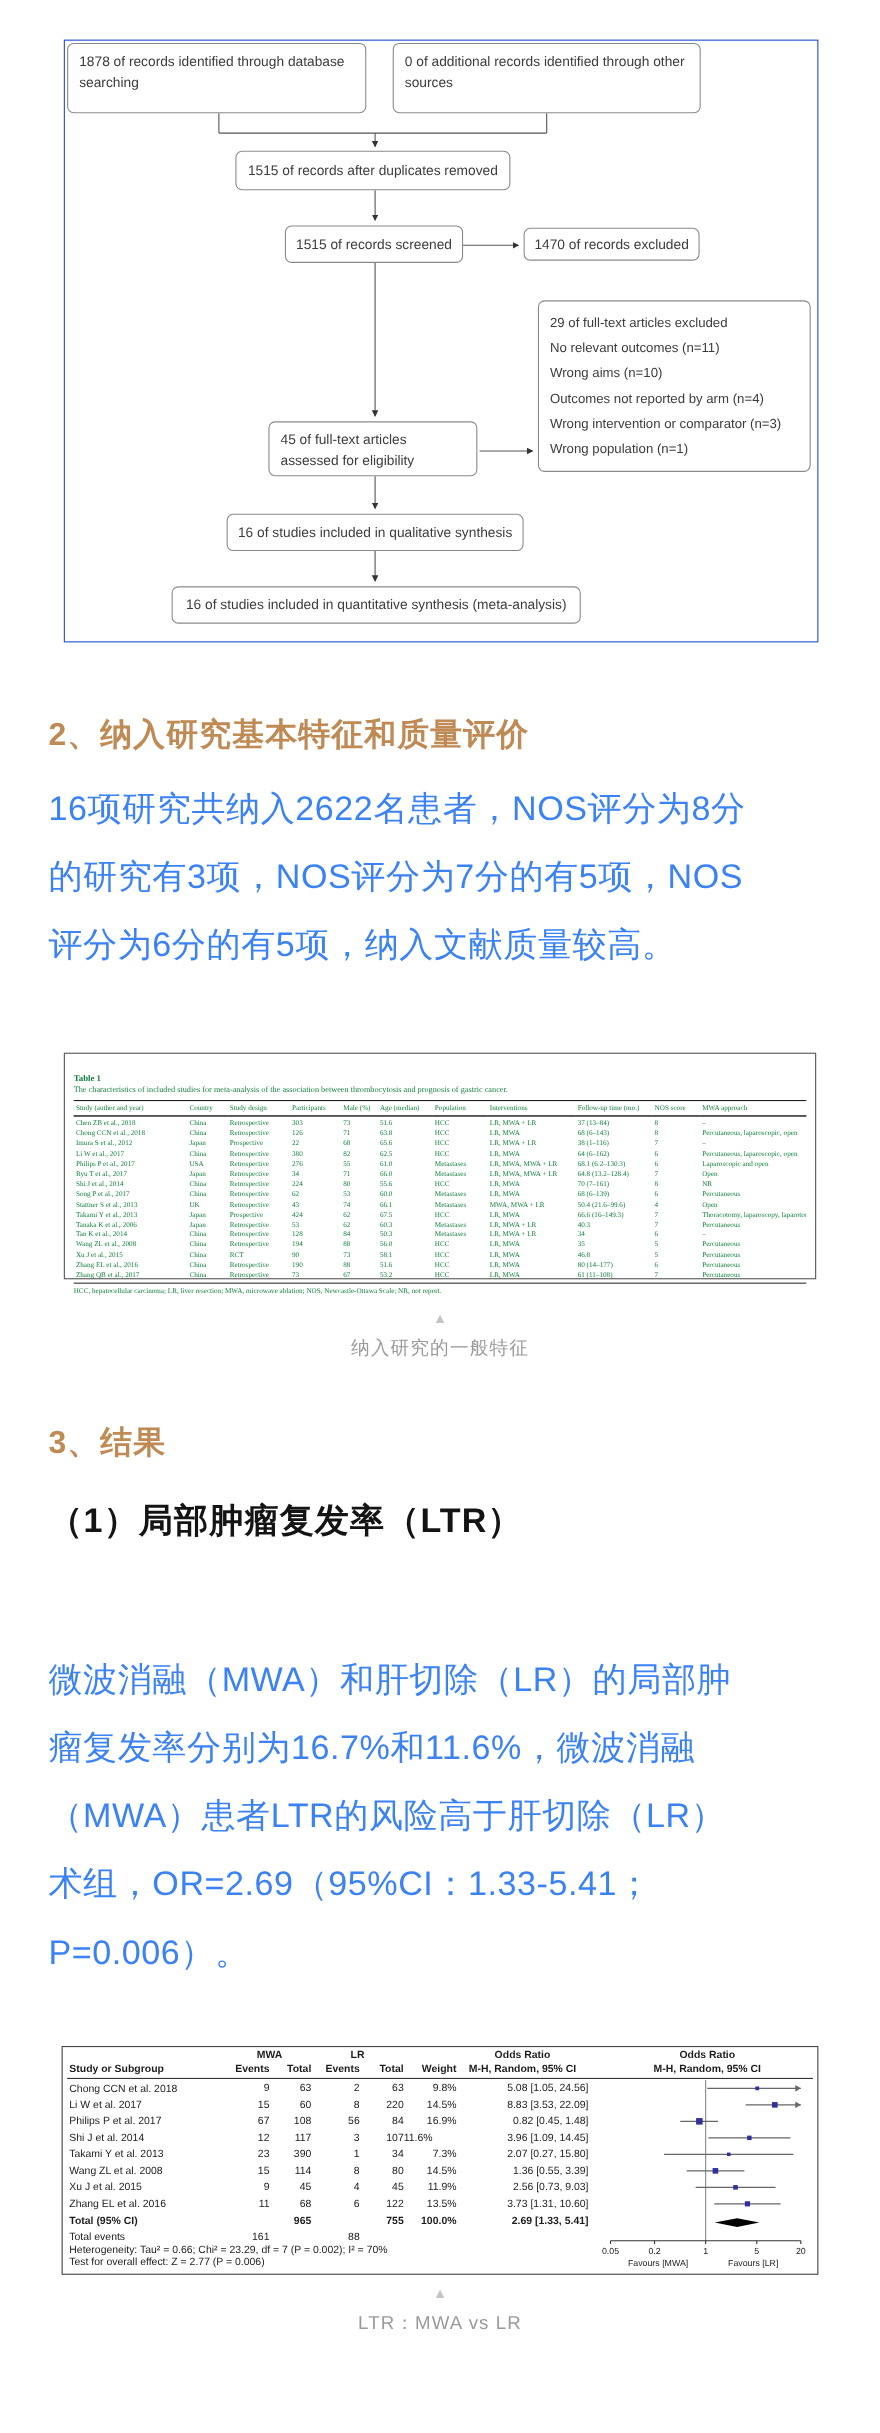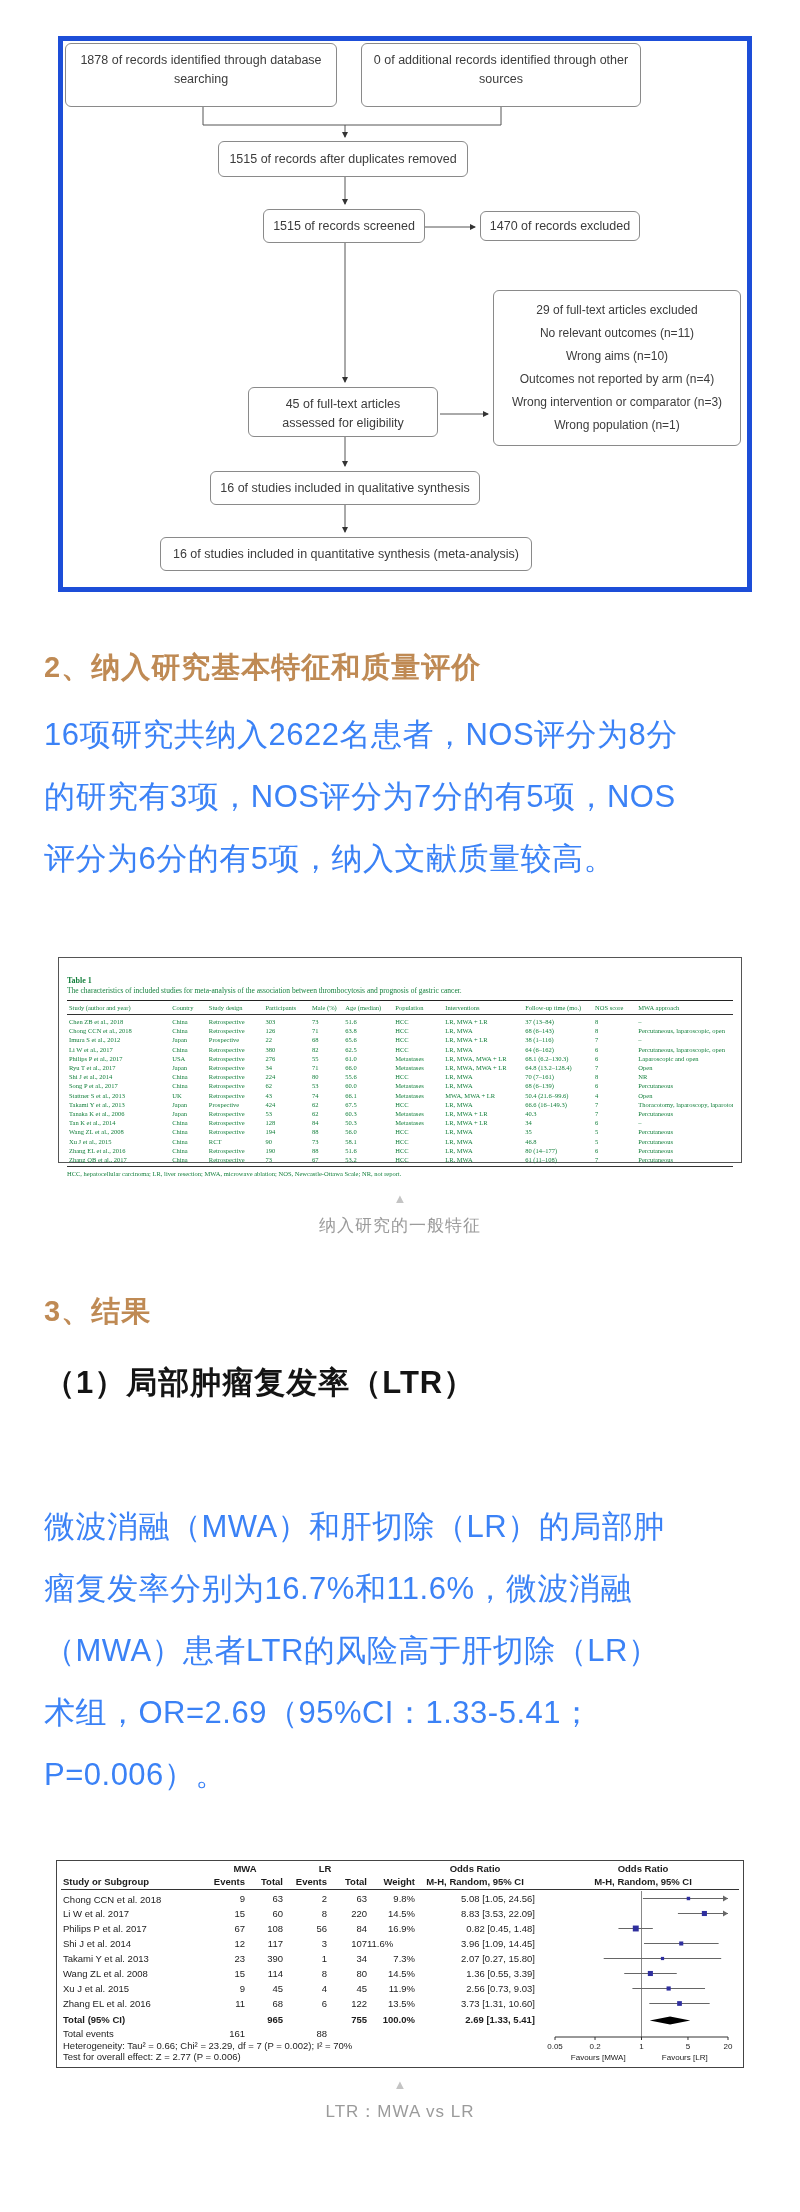--- a/index.html
+++ b/index.html
@@ -1,20 +1,20 @@
 <!DOCTYPE html>
 <html><head>
 <meta charset="utf-8">
 <style>
   html,body{margin:0;padding:0;background:#ffffff;}
   .page{position:relative;width:800px;height:2212px;background:#ffffff;overflow:hidden;
         font-family:"Liberation Sans","DejaVu Sans",sans-serif;color:#1a1a1a;}
 
   
-  .flow{position:absolute;left:58px;top:36px;width:684px;height:546px;border:5px solid #1d4ed8;background:#fff;text-align:center;}
+  .flow{position:absolute;left:58px;top:36px;width:684px;height:546px;border:1px solid #1d4ed8;background:#fff;}
   .fbox{position:absolute;border:1px solid #8a8a8a;border-radius:6px;background:#fff;
         font-size:12.5px;line-height:19px;color:#3c3c3c;display:flex;align-items:center;padding:0 10px;box-sizing:border-box;}
   .fbox.topalign{align-items:flex-start;padding-top:7px;}
   .fbox.center{justify-content:center;white-space:nowrap;}
   .fbox.reasons{display:block;padding:8px 10px;font-size:12px;line-height:23px;white-space:nowrap;}
   .flow svg{position:absolute;left:0;top:0;width:684px;height:546px;}
 
   
   .h-accent{position:absolute;left:44px;font-size:29px;font-weight:bold;letter-spacing:1px;}
   .h-black{position:absolute;left:44px;font-size:31px;font-weight:bold;color:#141414;letter-spacing:1px;}
@@ -69,21 +69,21 @@
         <path d="M377 373 H425" marker-end="url(#ah)"></path>
         <path d="M282 396 V425" marker-end="url(#ah)"></path>
         <path d="M282 464 V491" marker-end="url(#ah)"></path>
       </g>
     </svg>
     <div class="fbox topalign" style="left:2px;top:2px;width:272px;height:64px;">1878 of records identified through database searching</div>
     <div class="fbox topalign" style="left:298px;top:2px;width:280px;height:64px;">0 of additional records identified through other sources</div>
     <div class="fbox center" style="left:155px;top:100px;width:250px;height:36px;">1515 of records after duplicates removed</div>
     <div class="fbox center" style="left:200px;top:168px;width:162px;height:34px;">1515 of records screened</div>
     <div class="fbox center" style="left:417px;top:170px;width:160px;height:30px;">1470 of records excluded</div>
-    <div class="fbox reasons" style="left:430px;top:249px;width:248px;height:156px;">
+    <div class="fbox reasons" style="left:430px;top:236px;width:248px;height:156px;">
       <div>29 of full-text articles excluded</div>
       <div>No relevant outcomes (n=11)</div>
       <div>Wrong aims (n=10)</div>
       <div>Outcomes not reported by arm (n=4)</div>
       <div>Wrong intervention or comparator (n=3)</div>
       <div>Wrong population (n=1)</div>
     </div>
     <div class="fbox topalign" style="left:185px;top:346px;width:190px;height:50px;">45 of full-text articles assessed for eligibility</div>
     <div class="fbox center" style="left:147px;top:430px;width:270px;height:34px;">16 of studies included in qualitative synthesis</div>
     <div class="fbox center" style="left:97px;top:496px;width:372px;height:34px;">16 of studies included in quantitative synthesis (meta-analysis)</div>

